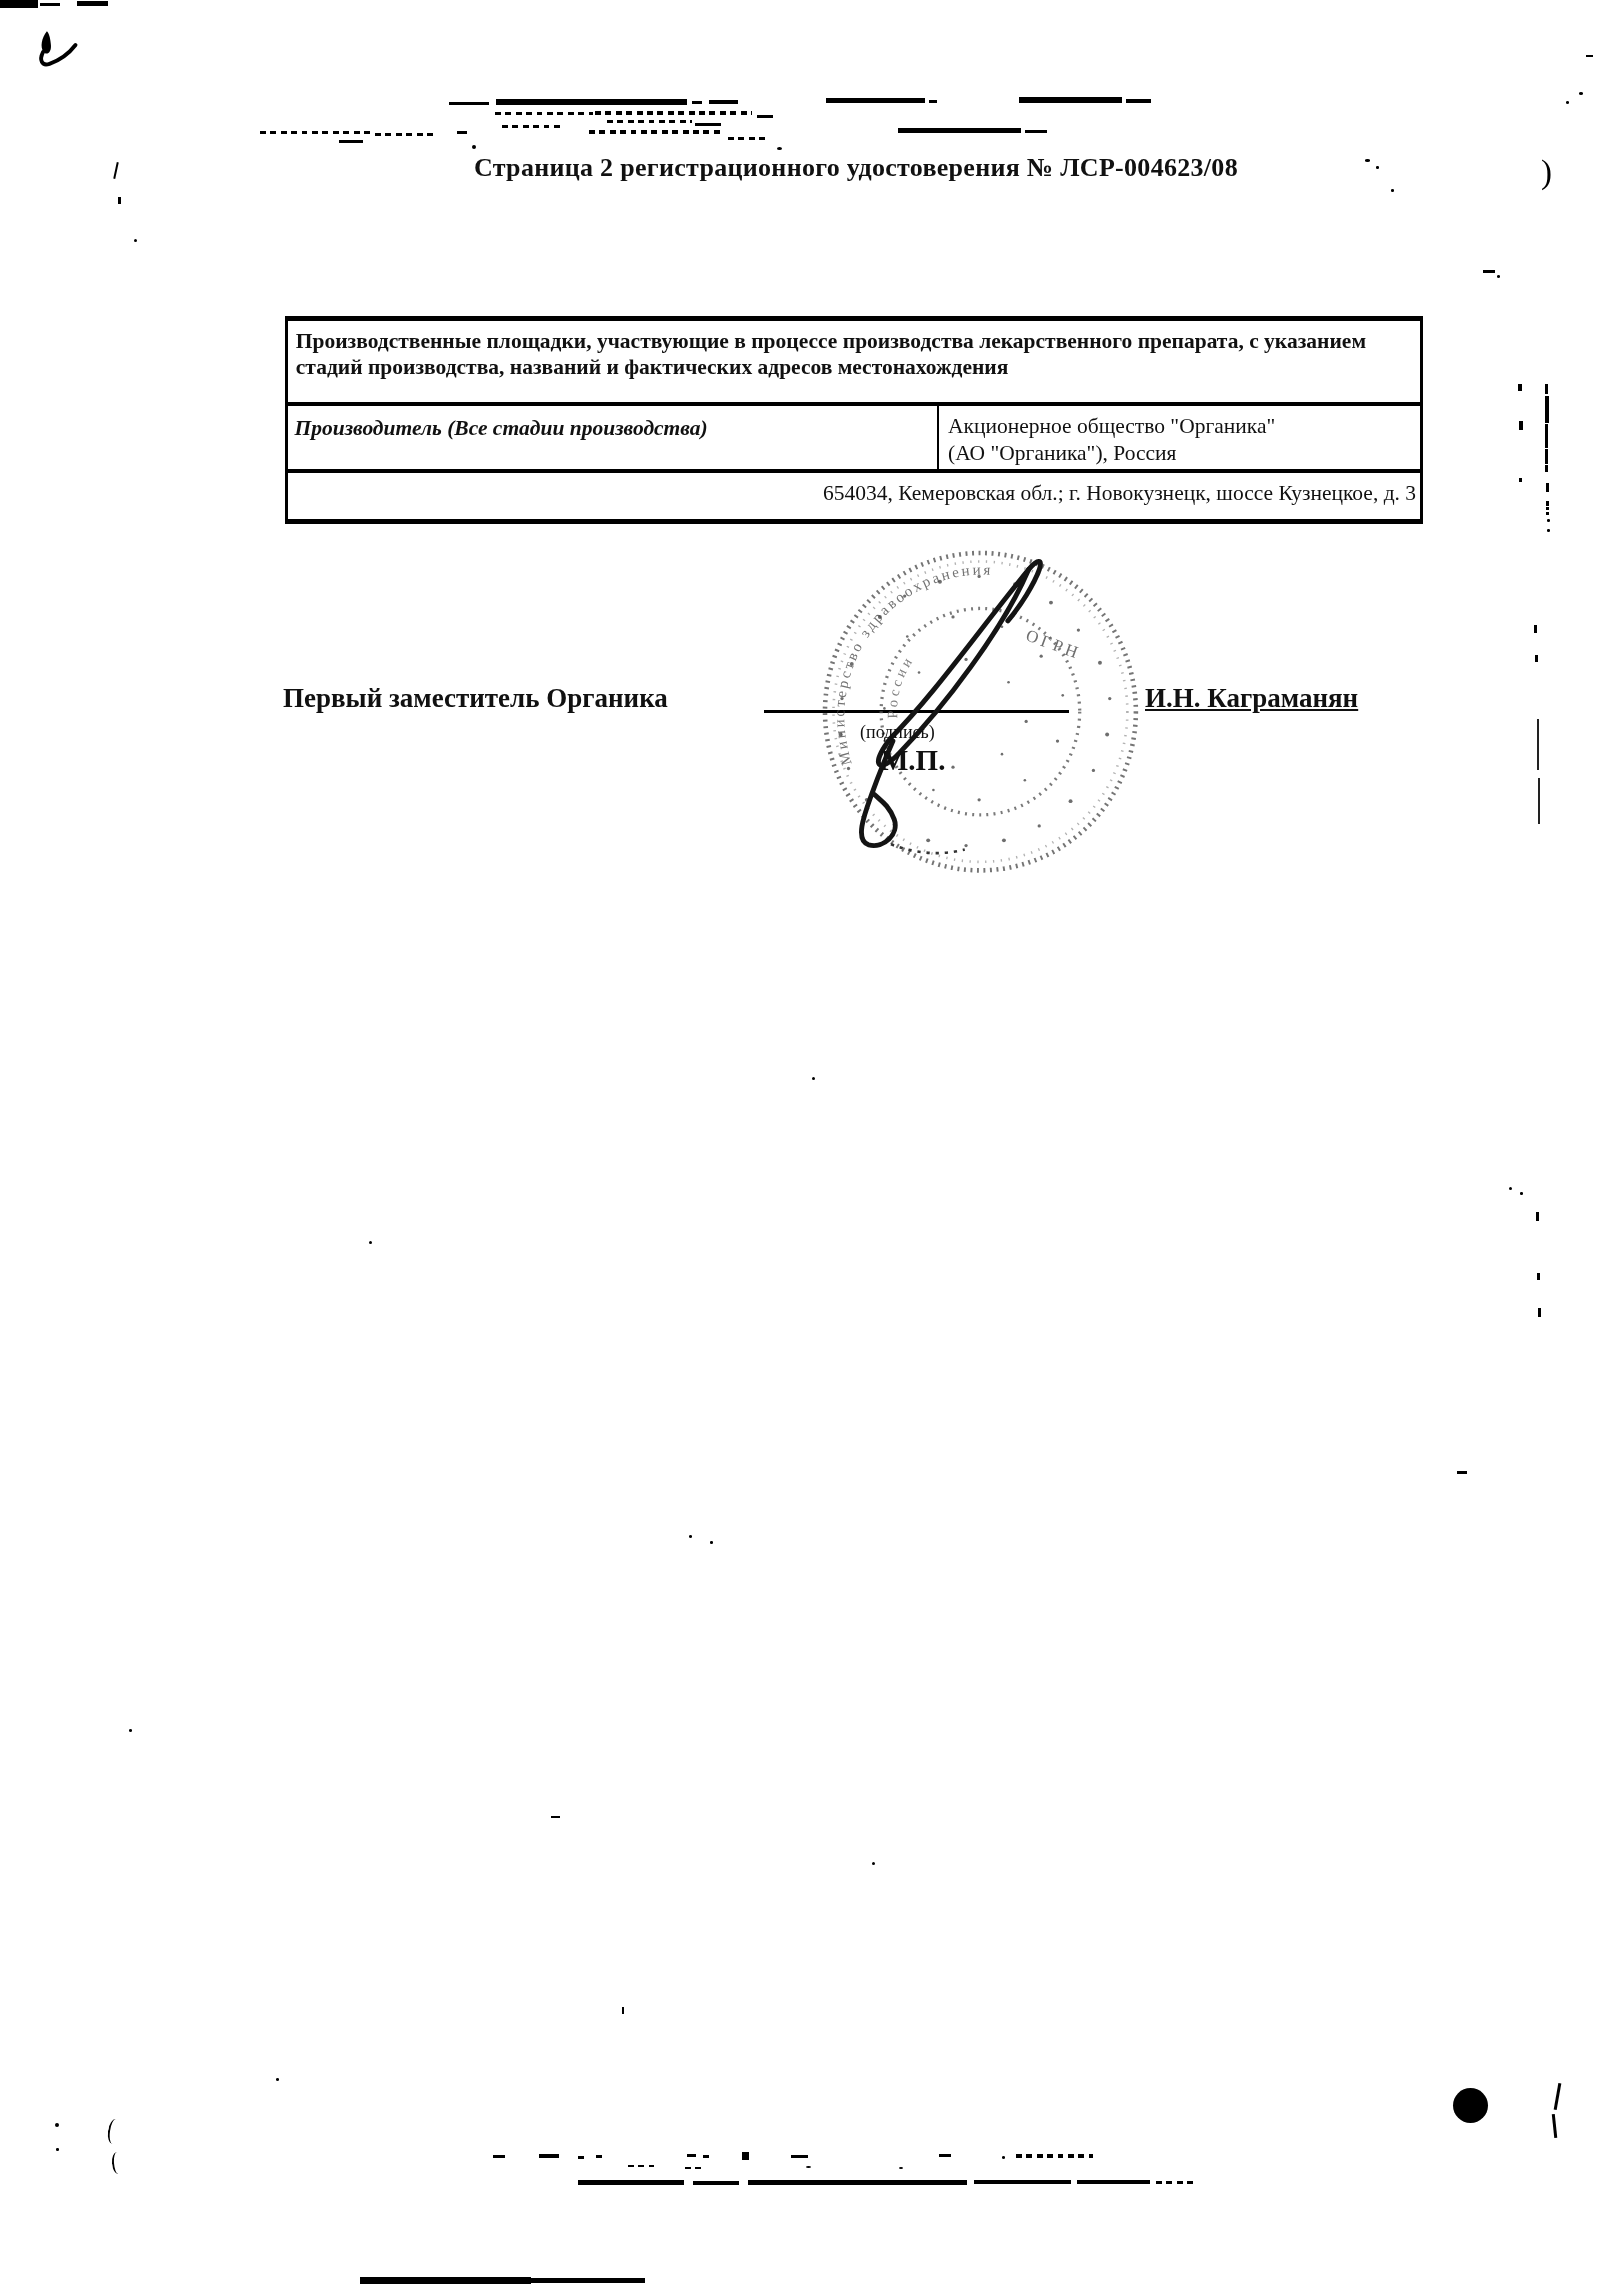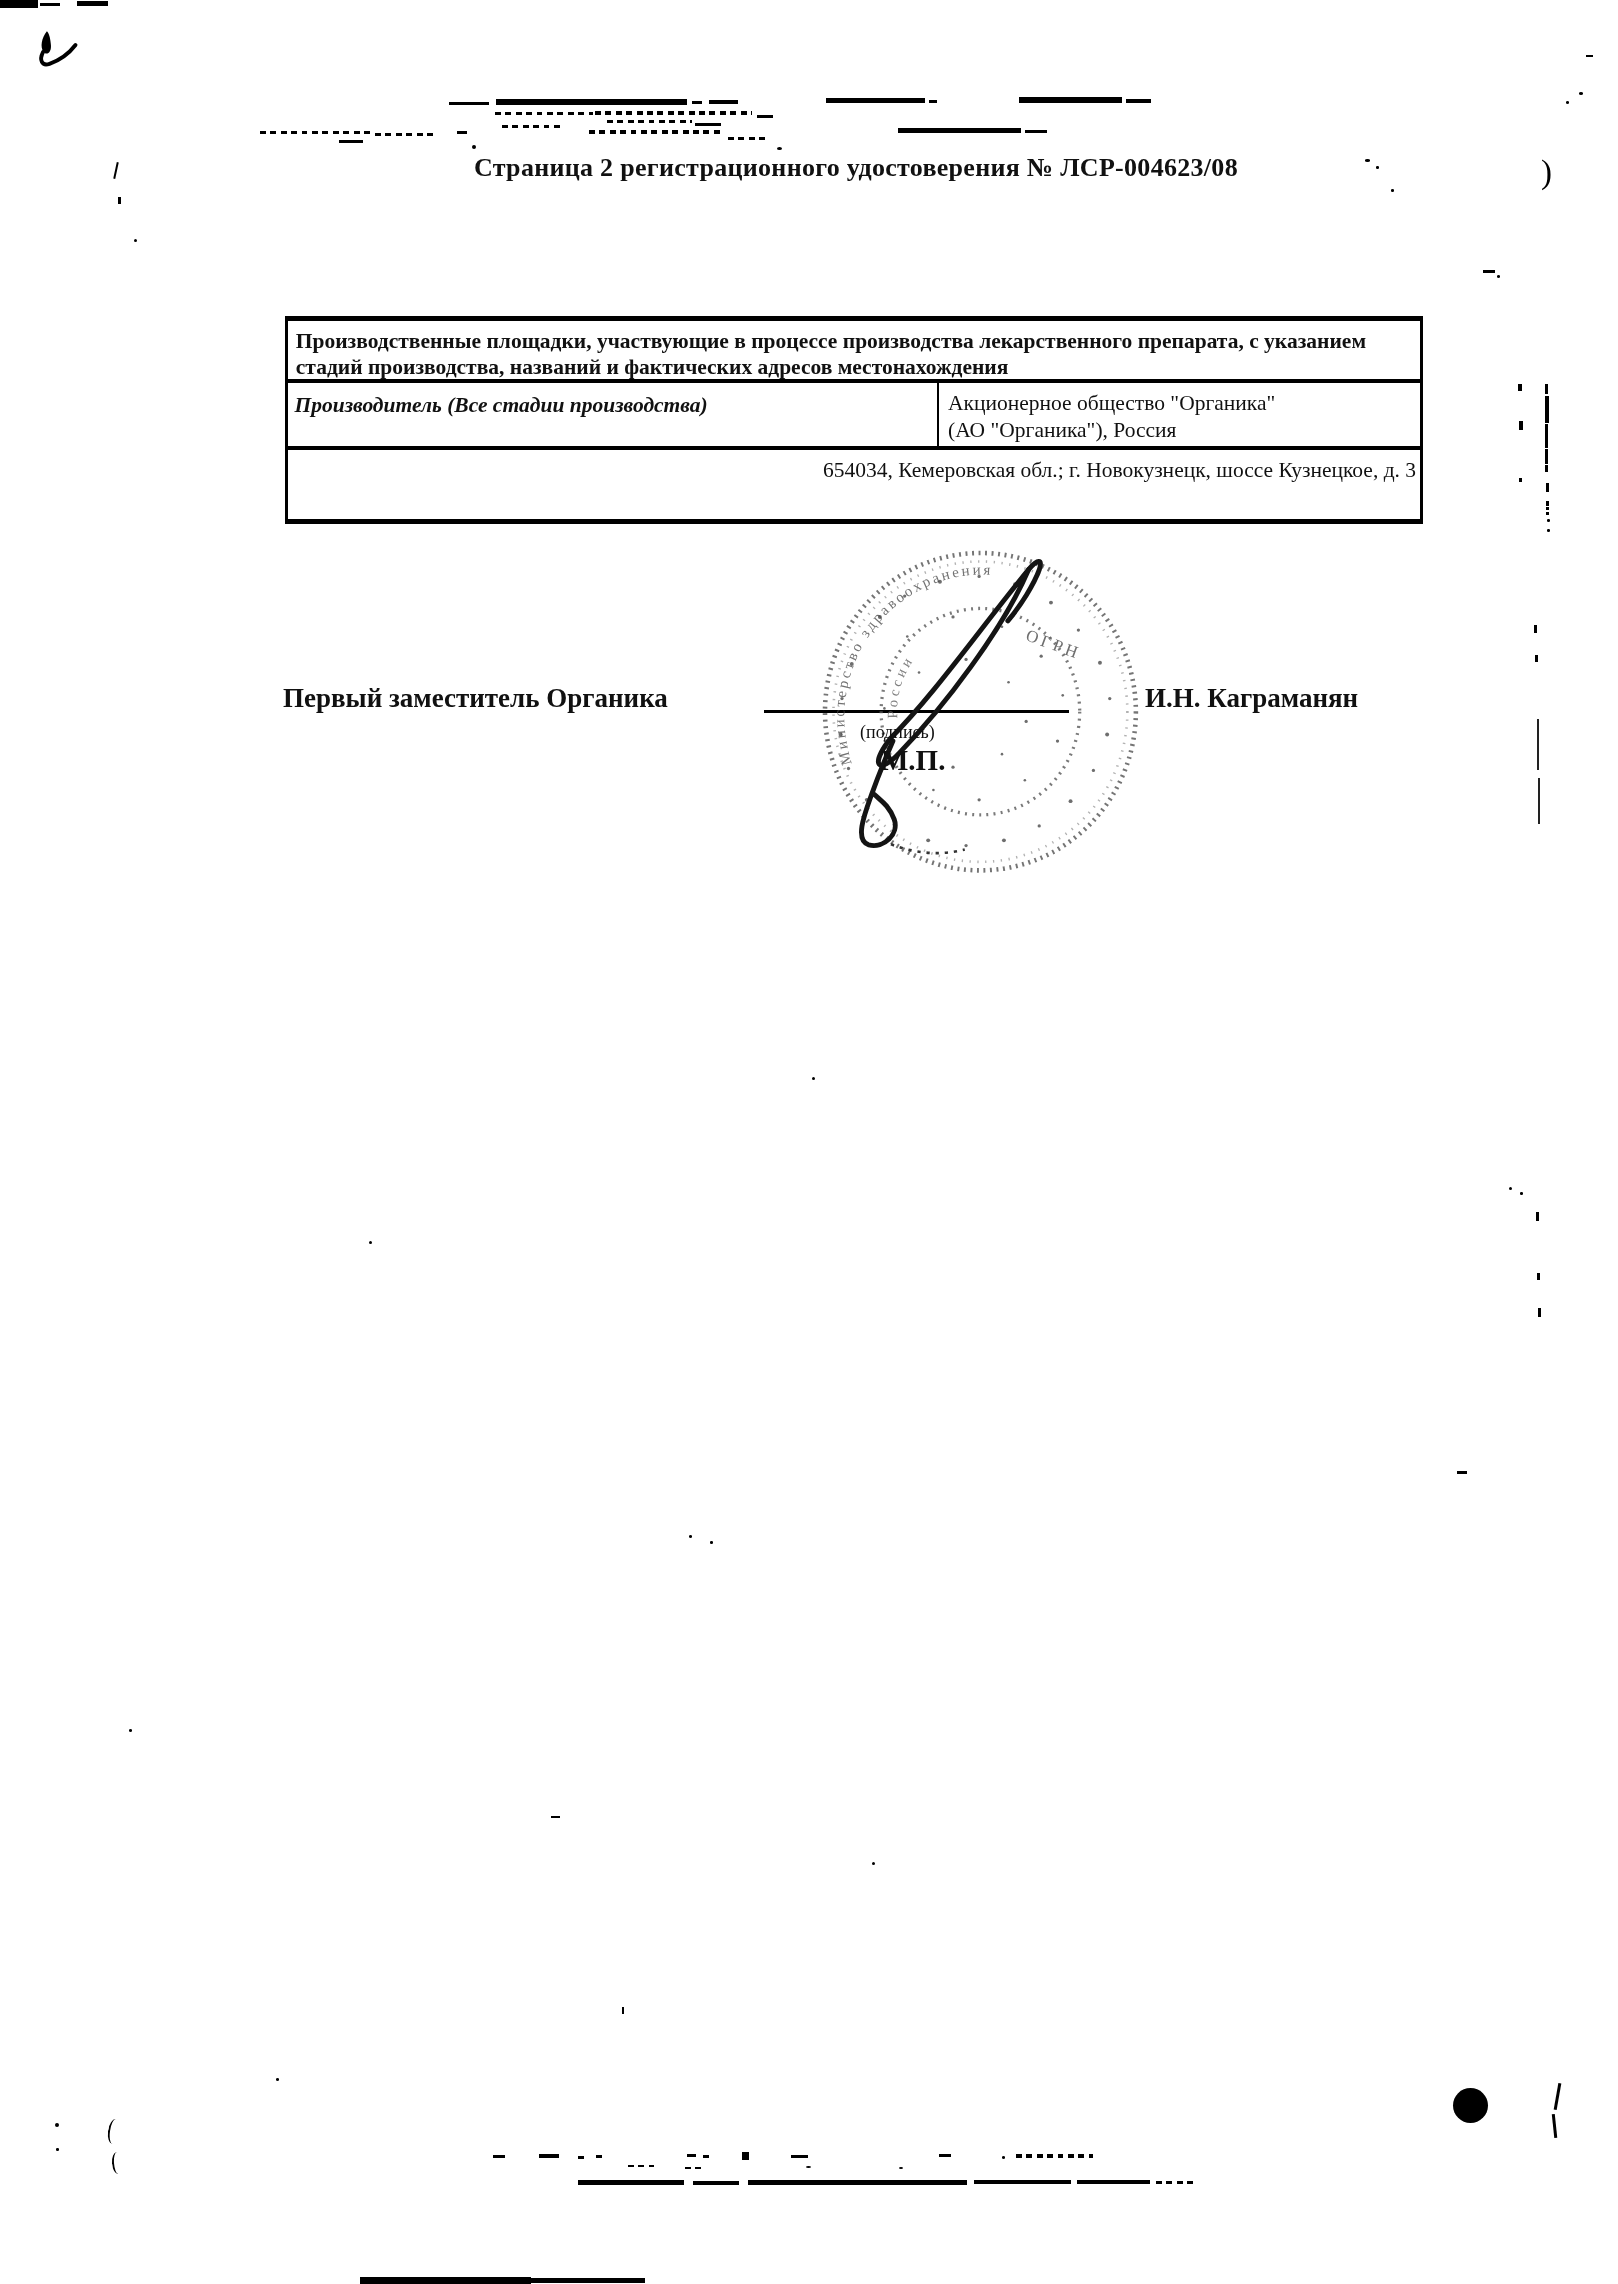--- a/index.html
+++ b/index.html
@@ -21,40 +21,40 @@
     font-size:26px;font-weight:600;letter-spacing:0.3px;white-space:nowrap;
   }
   
   .doc-table{
     position:absolute;left:285px;top:316px;width:1138px;height:208px;
     box-sizing:border-box;
     border:3.3px solid #000;border-top-width:5.2px;border-bottom-width:5.9px;border-right-width:3.9px;
     font-size:21.5px;
   }
   .t-header{
-    box-sizing:border-box;height:62px;border-bottom:4.6px solid #000;
+    box-sizing:border-box;height:85px;border-bottom:4.6px solid #000;
     padding:6.5px 11.7px 0 7.8px;font-weight:bold;line-height:1.25;
   }
   .t-row2{
     box-sizing:border-box;height:67px;border-bottom:4.6px solid #000;
     display:flex;
   }
   .t-cell-label{
     box-sizing:border-box;width:651px;border-right:2.6px solid #000;
     padding:10.4px 3.9px 0 6.5px;font-weight:bold;font-style:italic;
   }
   .t-cell-value{
     box-sizing:border-box;flex:1;padding:6.5px 3.9px 0 9px;line-height:1.3;
   }
   .t-row3{
     box-sizing:border-box;height:44px;padding:7.8px 3.9px 0 6.5px;text-align:right;
   }
   
   .pos-label{position:absolute;left:283px;top:683px;font-size:27px;font-weight:bold;white-space:nowrap;}
-  .signer-name{position:absolute;left:1145px;top:683px;font-size:27px;font-weight:bold;white-space:nowrap;}
+  .signer-name{position:absolute;left:1145px;top:683px;font-size:27px;font-weight:bold;white-space:nowrap;text-decoration:underline;}
   .sig-line{position:absolute;left:764px;top:710px;width:305px;height:3.3px;background:#000;}
   .sig-caption{position:absolute;left:860px;top:722px;font-size:18px;}
   .seal-caption{position:absolute;left:881px;top:744px;font-size:29px;font-weight:600;}
   .stamp-svg{position:absolute;left:744px;top:519px;width:418px;height:418px;}
   .hw2-svg{position:absolute;left:30px;top:17px;width:65px;height:65px;}
   .paren-mark{position:absolute;font-size:33px;color:#000;font-family:"Liberation Serif",serif;}
 </style>
 </head>
 <body>
 

